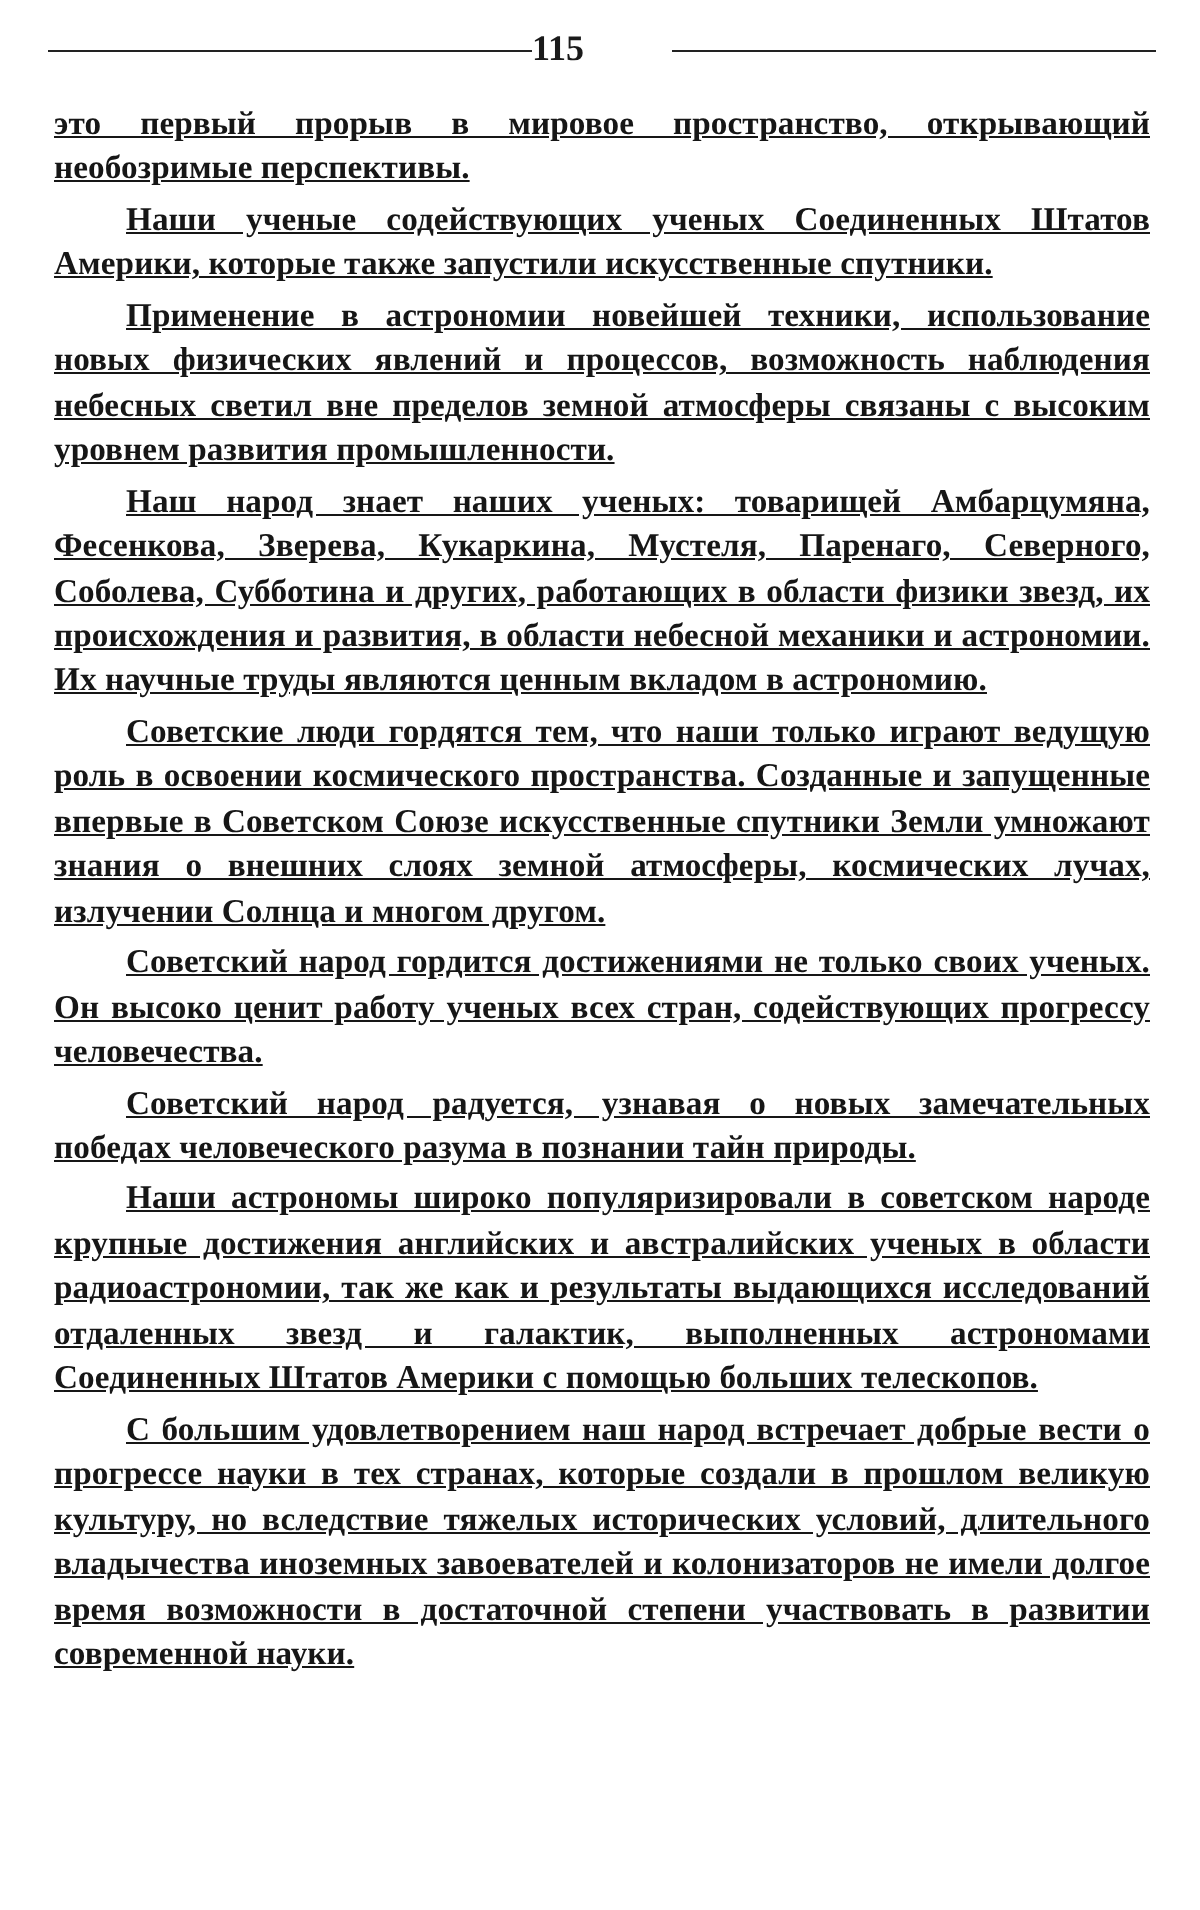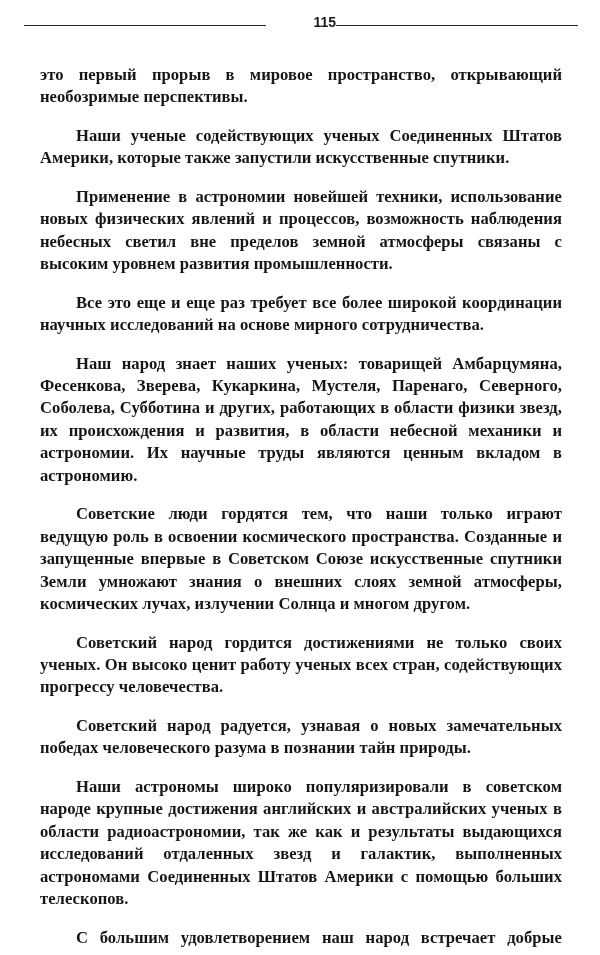--- a/index.html
+++ b/index.html
@@ -2,43 +2,42 @@
 <html><head>
 <meta charset="utf-8">
 <style>
   html, body { margin: 0; padding: 0; background: #ffffff; }
   body { width: 600px; height: 955px; position: relative; overflow: hidden; }
   .page { position: absolute; left: 0; top: 0; width: 600px; height: 955px; }
   .header { position: absolute; top: 14px; left: 24px; width: 554px; height: 22px; }
   .rule { position: absolute; top: 11px; height: 1.4px; background: #222; }
   .rule.left { left: 0; width: 242px; }
   .rule.right { left: 312px; width: 242px; }
-  .page-num { position: absolute; left: 242px; width: 70px; top: 0; text-align: right;
-    font-family: Liberation Sans, sans-serif; font-size: 14px; font-weight: bold; color: #1a1a1a; }
+  .page-num { position: absolute; left: 242px; width: 70px; top: 0; text-align: left;
+    font-family: Liberation Serif, serif; font-size: 18px; font-weight: bold; color: #1a1a1a; }
   .body { position: absolute; left: 24px; top: 48px; width: 554px;
     font-family: "Liberation Serif", serif; font-size: 16.6px; line-height: 22.45px;
     color: #161616; text-align: justify; hyphens: manual; font-weight: bold; letter-spacing: 0.05px; }
-  .para { margin: 16px; text-indent: 36px; }
+  .para { margin: 3px; text-indent: 36px; text-decoration: underline; }
   .para.cont { text-indent: 0; }
 </style>
 </head>
 <body>
 
 <div class="page">
   <div class="header">
     <div class="rule left"></div>
     <div class="page-num">115</div>
     <div class="rule right"></div>
   </div>
 
   <div class="body">
     <p class="para cont">это первый прорыв в мировое пространство, открывающий необозримые перспективы.</p>
     <p class="para">Наши ученые содействующих ученых Соединенных Штатов Америки, которые также запустили искусственные спутники.</p>
     <p class="para">Применение в астрономии новейшей техники, использование новых физических явлений и процессов, возможность наблюдения небесных светил вне пределов земной атмосферы связаны с высоким уровнем развития промышленности.</p>
-    <p class="para">Все это еще и еще раз требует все более широкой координации научных исследований на основе мирного сотрудничества.</p>
     <p class="para">Наш народ знает наших ученых: товарищей Амбарцумяна, Фесенкова, Зверева, Кукаркина, Мустеля, Паренаго, Северного, Соболева, Субботина и других, работающих в области физики звезд, их происхождения и развития, в области небесной механики и астрономии. Их научные труды являются ценным вкладом в астрономию.</p>
     <p class="para">Советские люди гордятся тем, что наши только играют ведущую роль в освоении космического пространства. Созданные и запущенные впервые в Советском Союзе искусственные спутники Земли умножают знания о внешних слоях земной атмосферы, космических лучах, излучении Солнца и многом другом.</p>
     <p class="para">Советский народ гордится достижениями не только своих ученых. Он высоко ценит работу ученых всех стран, содействующих прогрессу человечества.</p>
     <p class="para">Советский народ радуется, узнавая о новых замечательных победах человеческого разума в познании тайн природы.</p>
     <p class="para">Наши астрономы широко популяризировали в советском народе крупные достижения английских и австралийских ученых в области радиоастрономии, так же как и результаты выдающихся исследований отдаленных звезд и галактик, выполненных астрономами Соединенных Штатов Америки с помощью больших телескопов.</p>
     <p class="para">С большим удовлетворением наш народ встречает добрые вести о прогрессе науки в тех странах, которые создали в прошлом великую культуру, но вследствие тяжелых исторических условий, длительного владычества иноземных завоевателей и колонизаторов не имели долгое время возможности в достаточной степени участвовать в развитии современной науки.</p>
   </div>
 </div>
 
 </body></html>

